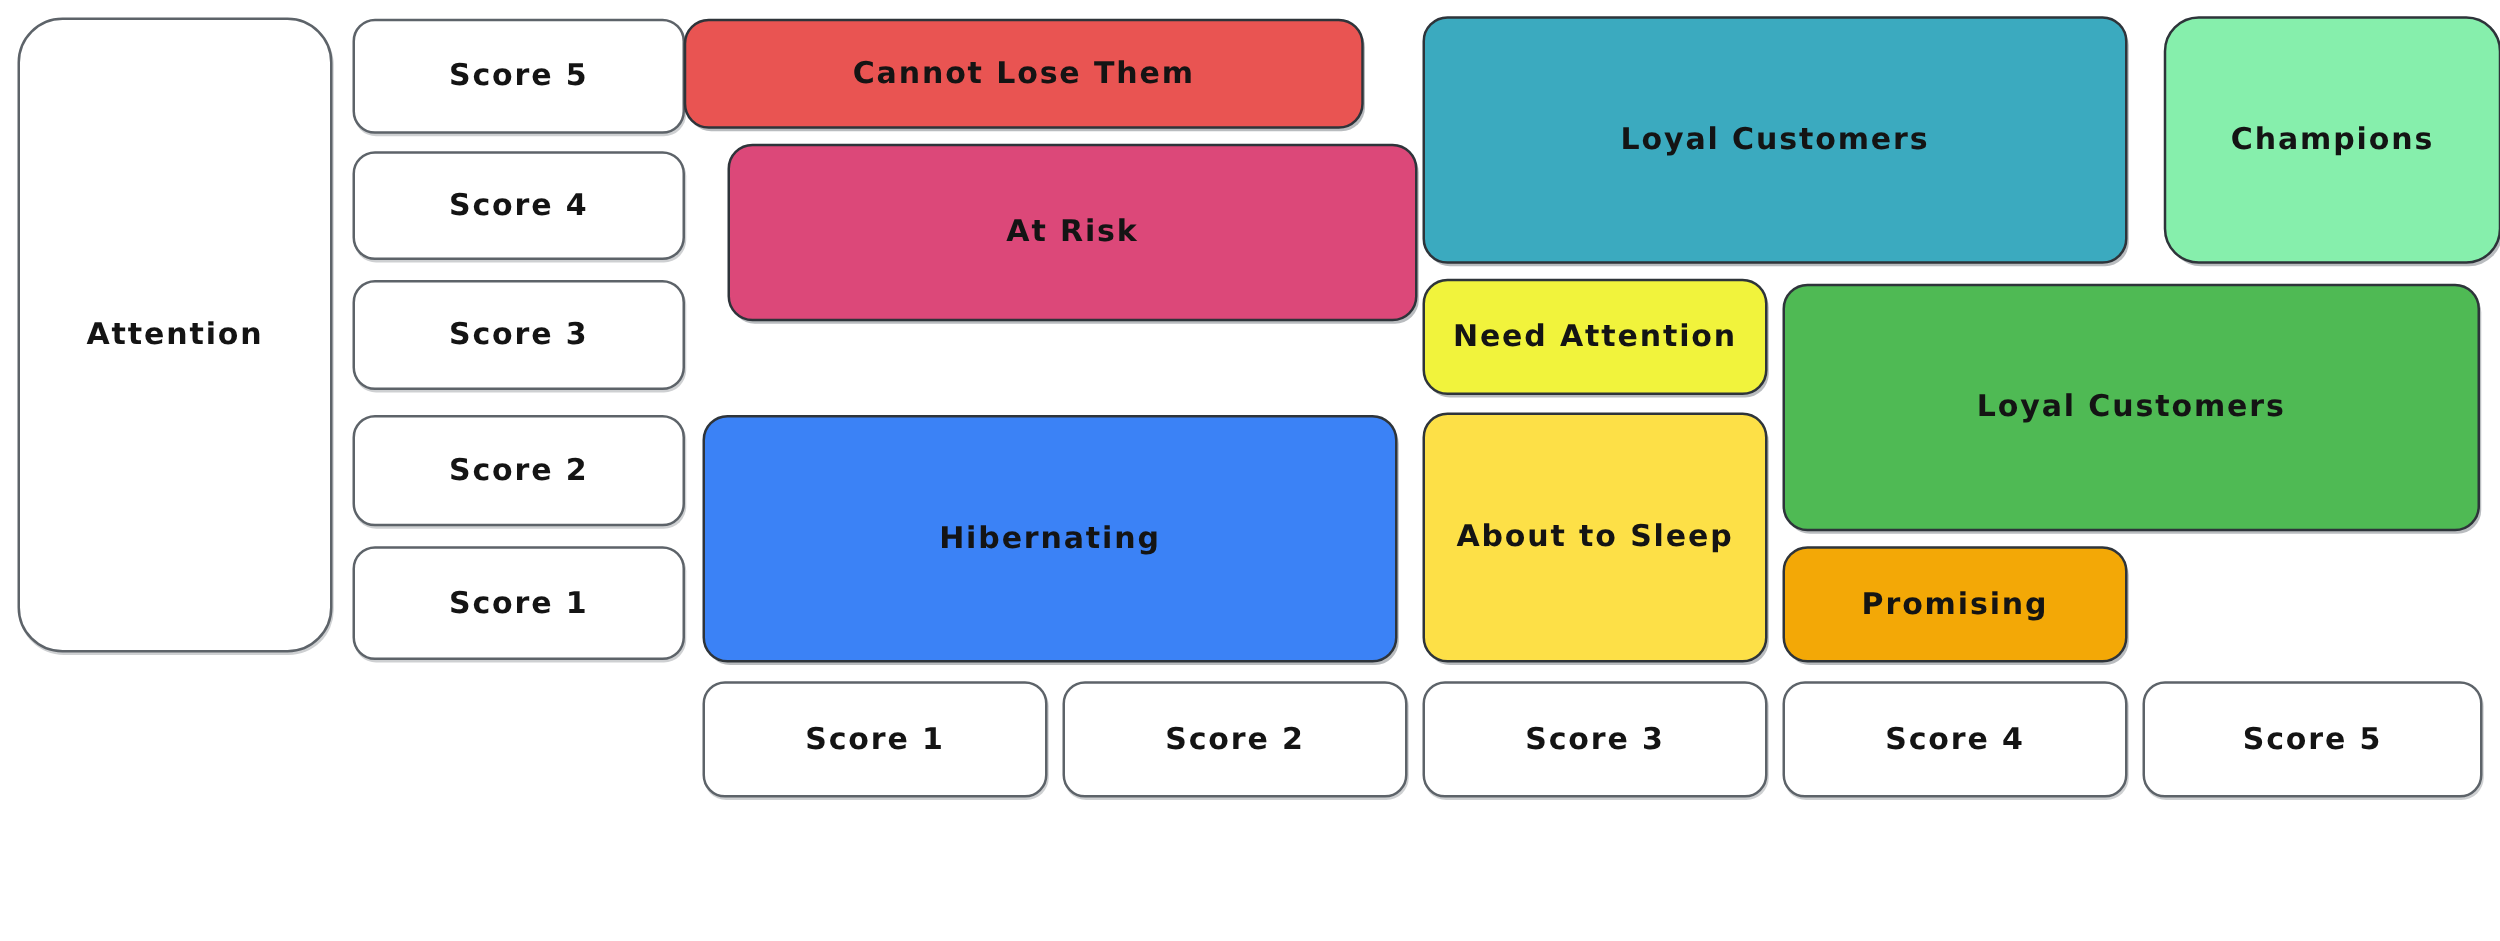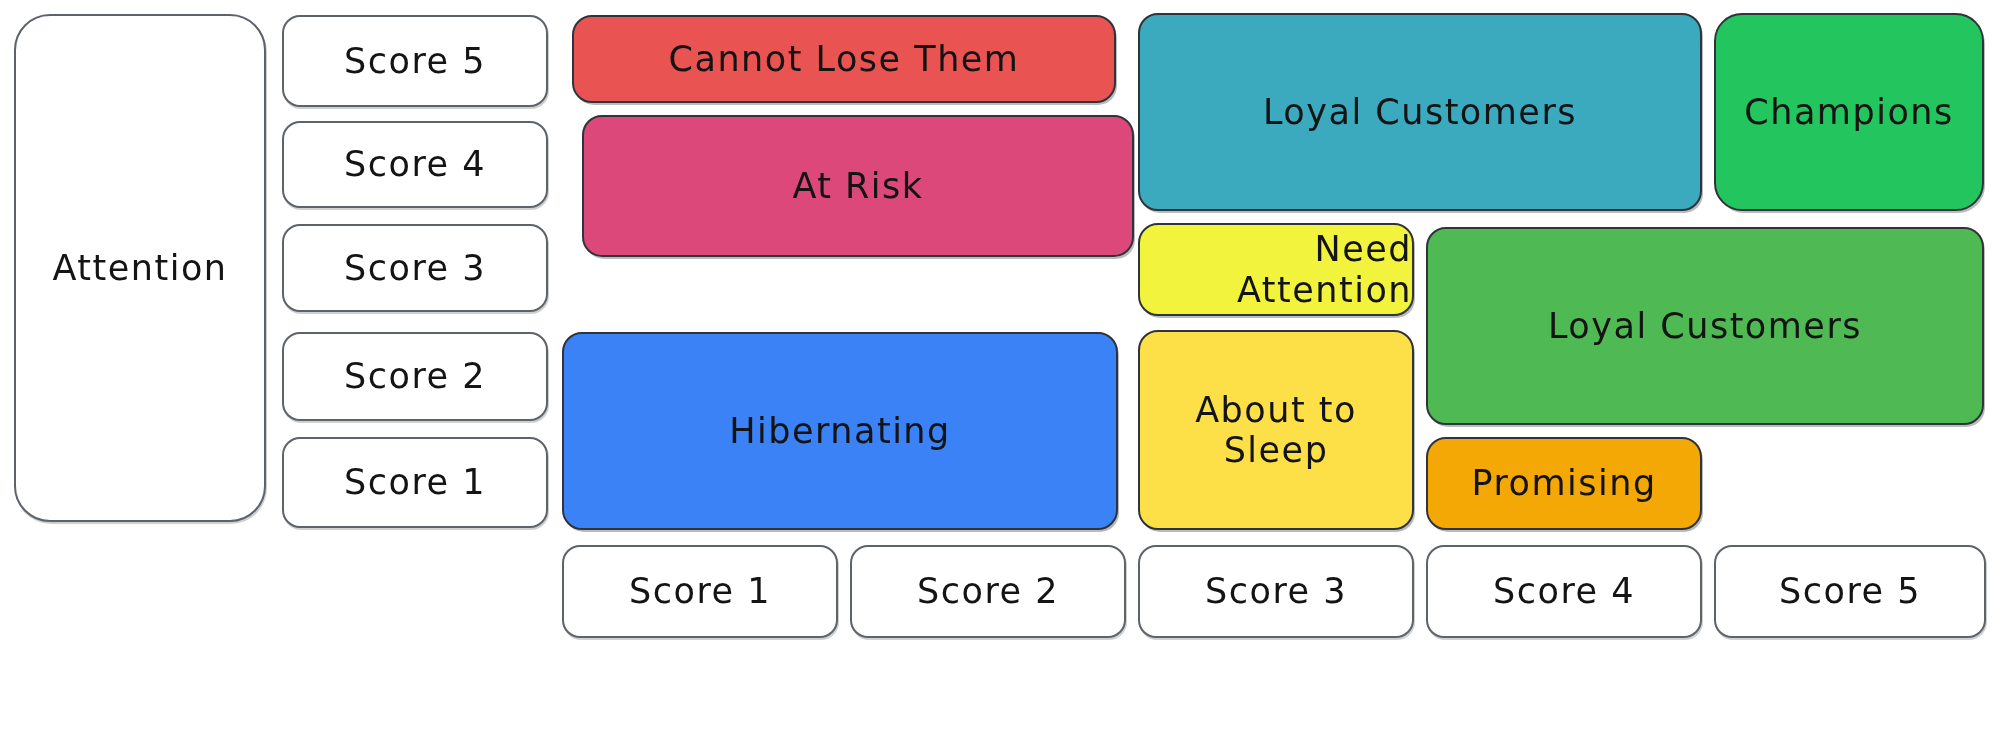--- a/index.html
+++ b/index.html
@@ -15,22 +15,22 @@
     font-family: "DejaVu Sans", "Liberation Sans", sans-serif;
     color: #141414;
   }
   .box {
     position: absolute;
     box-sizing: border-box;
     display: flex;
     align-items: center;
     justify-content: center;
     text-align: center;
-    font-size: 35px;
-    font-weight: 400;
+    font-size: 24px;
+    font-weight: 700;
     letter-spacing: 1.5px;
     line-height: 1.15;
     color: #141414;
   }
   
   .plain {
     background: #ffffff;
     border: 2.5px solid #5d6369;
     border-radius: 18px;
     box-shadow: 1px 2px 0 rgba(116,121,127,.35);
@@ -44,21 +44,21 @@
 
   
   #freq-label   { left:14px;  top:14px;  width:252px; height:508px; border-radius:36px; }
   #fscore5 { left:282px; top:15px;  width:266px; height:92px; }
   #fscore4 { left:282px; top:121px; width:266px; height:87px; }
   #fscore3 { left:282px; top:224px; width:266px; height:88px; }
   #fscore2 { left:282px; top:332px; width:266px; height:89px; }
   #fscore1 { left:282px; top:437px; width:266px; height:91px; }
 
   
-  #cannot-lose    { left:572px;  top:15px;  width:544px; height:88px;  }
+  #cannot-lose    { left:547px;  top:15px;  width:544px; height:88px;  }
   #at-risk        { left:582px;  top:115px; width:552px; height:142px; }
   #hibernating    { left:562px;  top:332px; width:556px; height:198px; }
   #loyal-teal     { left:1138px; top:13px;  width:564px; height:198px; }
   #champions      { left:1714px; top:13px;  width:270px; height:198px; border-radius:28px; }
   #need-attention { left:1138px; top:223px; width:276px; height:93px;  }
   #about-to-sleep { left:1138px; top:330px; width:276px; height:200px; }
   #loyal-green    { left:1426px; top:227px; width:558px; height:198px; }
   #promising      { left:1426px; top:437px; width:276px; height:93px;  }
   #new-customers  { left:1714px; top:437px; width:270px; height:93px;  }
 
@@ -79,21 +79,21 @@
   <div class="box plain" id="fscore5">Score 5</div>
   <div class="box plain" id="fscore4">Score 4</div>
   <div class="box plain" id="fscore3">Score 3</div>
   <div class="box plain" id="fscore2">Score 2</div>
   <div class="box plain" id="fscore1">Score 1</div>
 
   <div class="box seg" id="cannot-lose" style="background: rgb(233, 84, 82);">Cannot Lose Them</div>
   <div class="box seg" id="at-risk" style="background: rgb(220, 72, 121);">At Risk</div>
   <div class="box seg" id="hibernating" style="background: #3b82f6;">Hibernating</div>
   <div class="box seg" id="loyal-teal" style="background: rgb(59, 170, 191);">Loyal Customers</div>
-  <div class="box seg" id="champions" style="background: #22c55e;">Champions</div>
+  <div class="box seg" id="champions" style="background: #86efac; margin-left: 17px;">Champions</div>
   <div class="box seg" id="need-attention" style="background: rgb(241, 243, 60); text-align: right;">Need Attention</div>
   <div class="box seg" id="about-to-sleep" style="background: #fde047;">About to Sleep</div>
   <div class="box seg" id="loyal-green" style="background: rgb(79, 186, 84);">Loyal Customers</div>
   <div class="box seg" id="promising" style="background: rgb(243, 168, 6);">Promising</div>
 
   <div class="box plain" id="rscore1">Score 1</div>
   <div class="box plain" id="rscore2">Score 2</div>
   <div class="box plain" id="rscore3">Score 3</div>
   <div class="box plain" id="rscore4">Score 4</div>
   <div class="box plain" id="rscore5">Score 5</div>

